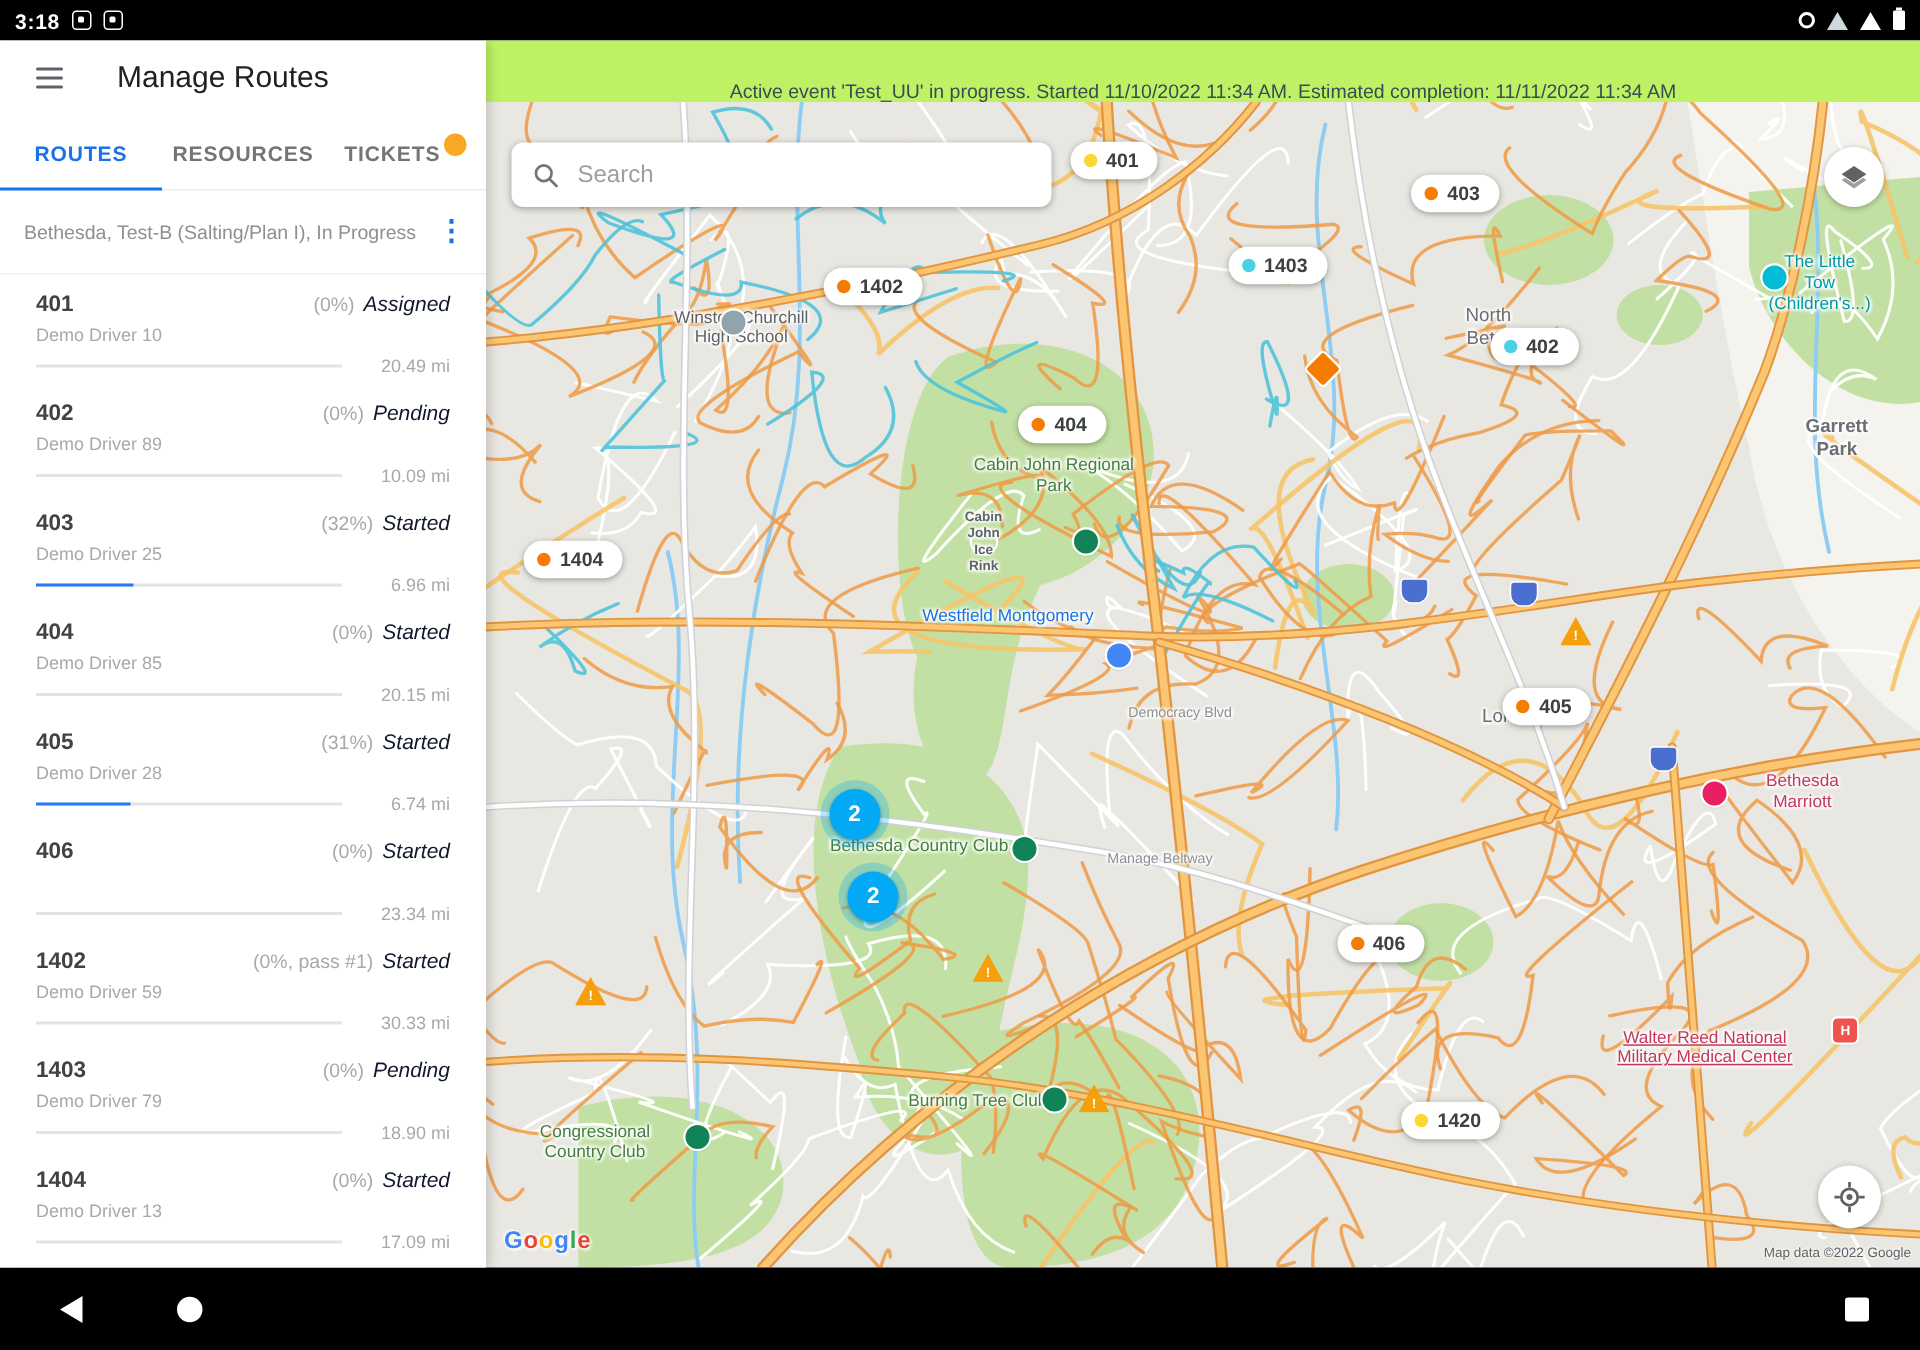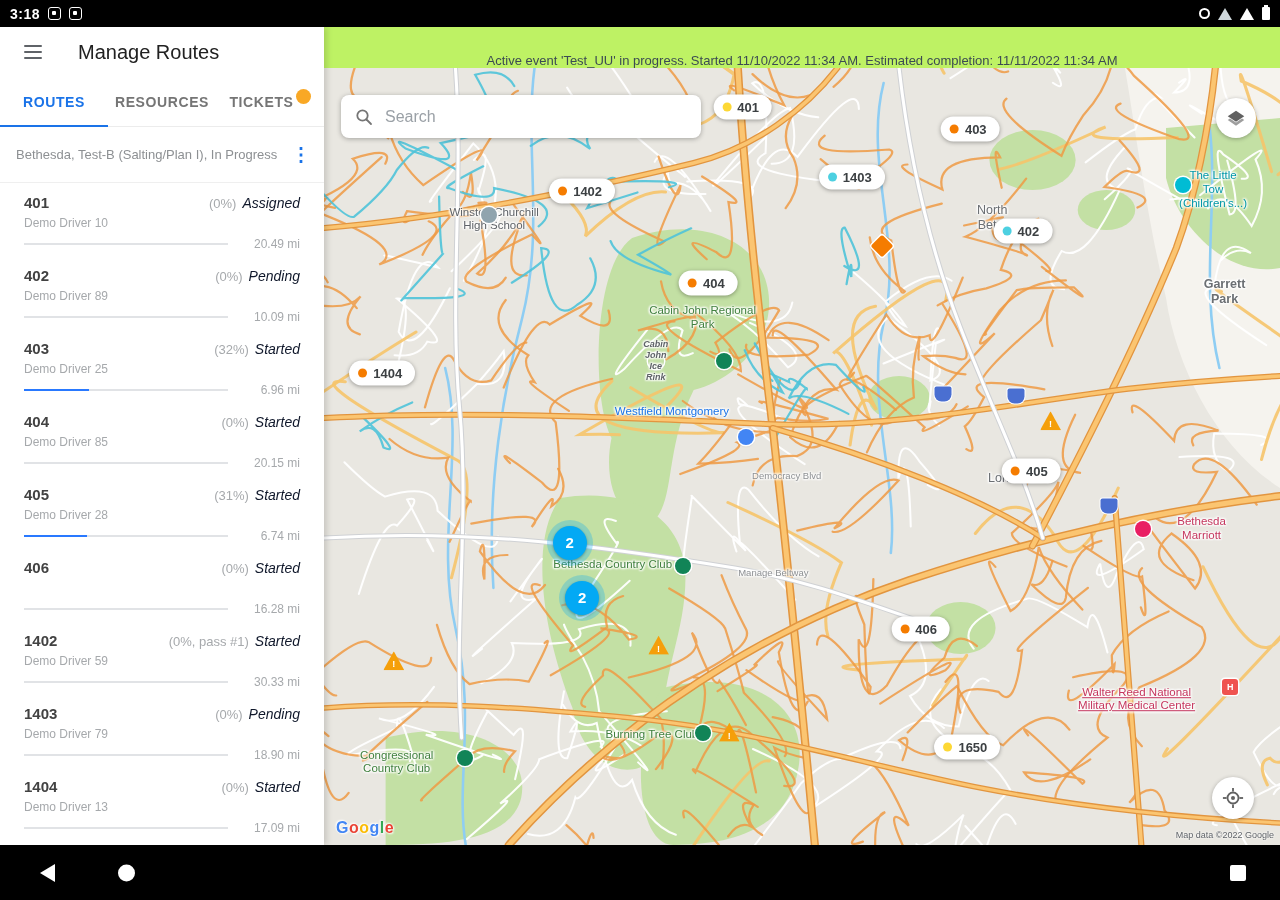--- a/index.html
+++ b/index.html
@@ -56,21 +56,21 @@
 
   .place { position:absolute; transform:translate(-50%,-50%); z-index:3; font-size:11.5px; color:#5f6368; text-align:center; line-height:1.2; white-space:pre-line; max-width:120px;
            text-shadow:-1px -1px 2px #fff,1px -1px 2px #fff,-1px 1px 2px #fff,1px 1px 2px #fff,0 0 3px #fff; }
   .place.park { color:#41813f; }
   .place.area { color:#6b6f73; font-size:12.5px; }
   .place.shopping { color:#1a73e8; }
   .place.hospital { color:#c5365e; }
   .place.hotel { color:#c5365e; }
   .place.teal { color:#0097a7; }
   .place.school { color:#5f6368; }
-  .place.poi { color:#5f6368;font-style:italic; }
+  .place.poi { color:#5f6368; }
   .place.road { color:#8d9093; font-size:9.5px; }
 
   .poi { position:absolute; transform:translate(-50%,-50%); z-index:4; width:16px; height:16px; border-radius:50%; box-shadow:0 0 0 1.5px #fff,0 1px 2px rgba(0,0,0,.3);
          display:flex; align-items:center; justify-content:center; color:#fff; font-size:9px; font-weight:bold; }
   .poi.park { background:#118457; }
   .poi.school { background:#90a4ae; }
   .poi.shopping { background:#4285f4; }
   .poi.hotel { background:#e91e63; }
   .poi.hospital { background:#ef5350; border-radius:3px; }
   .poi.teal { background:#00bcd4; }
@@ -232,21 +232,21 @@
       <span class="rr-id">406</span>
       <span class="rr-right">
         <span class="rr-pct">(0%)</span><span class="rr-status">Started</span>
       </span>
     </div>
     <div class="rr-driver"></div>
     <div class="rr-bottom">
       <div class="rr-track">
         <div class="rr-fill" style="width: 0%;"></div>
       </div>
-      <span class="rr-miles">16.28 mi</span>
+      <span class="rr-miles">23.34 mi</span>
     </div>
   </div>
           <div class="route-row">
     <div class="rr-top">
       <span class="rr-id">1402</span>
       <span class="rr-right">
         <span class="rr-pct">(0%, pass #1)</span><span class="rr-status">Started</span>
       </span>
     </div>
     <div class="rr-driver">Demo Driver 59</div>
@@ -638,21 +638,21 @@
           <div class="pill" style="left: 74%; top: 51.9%;">
     <span class="dot" style="background: rgb(245, 124, 0);"></span>
     <span class="pill-label">405</span>
   </div>
           <div class="pill" style="left: 62.4%; top: 72.2%;">
     <span class="dot" style="background: rgb(245, 124, 0);"></span>
     <span class="pill-label">406</span>
   </div>
           <div class="pill" style="left: 67.3%; top: 87.4%;">
     <span class="dot" style="background: rgb(253, 216, 53);"></span>
-    <span class="pill-label">1650</span>
+    <span class="pill-label">1420</span>
   </div>
         </div>
     </main>
   </div>
 
   <div class="navbar">
     <span class="nav-back"></span>
     <span class="nav-home"></span>
     <span class="nav-recents"></span>
   </div>

